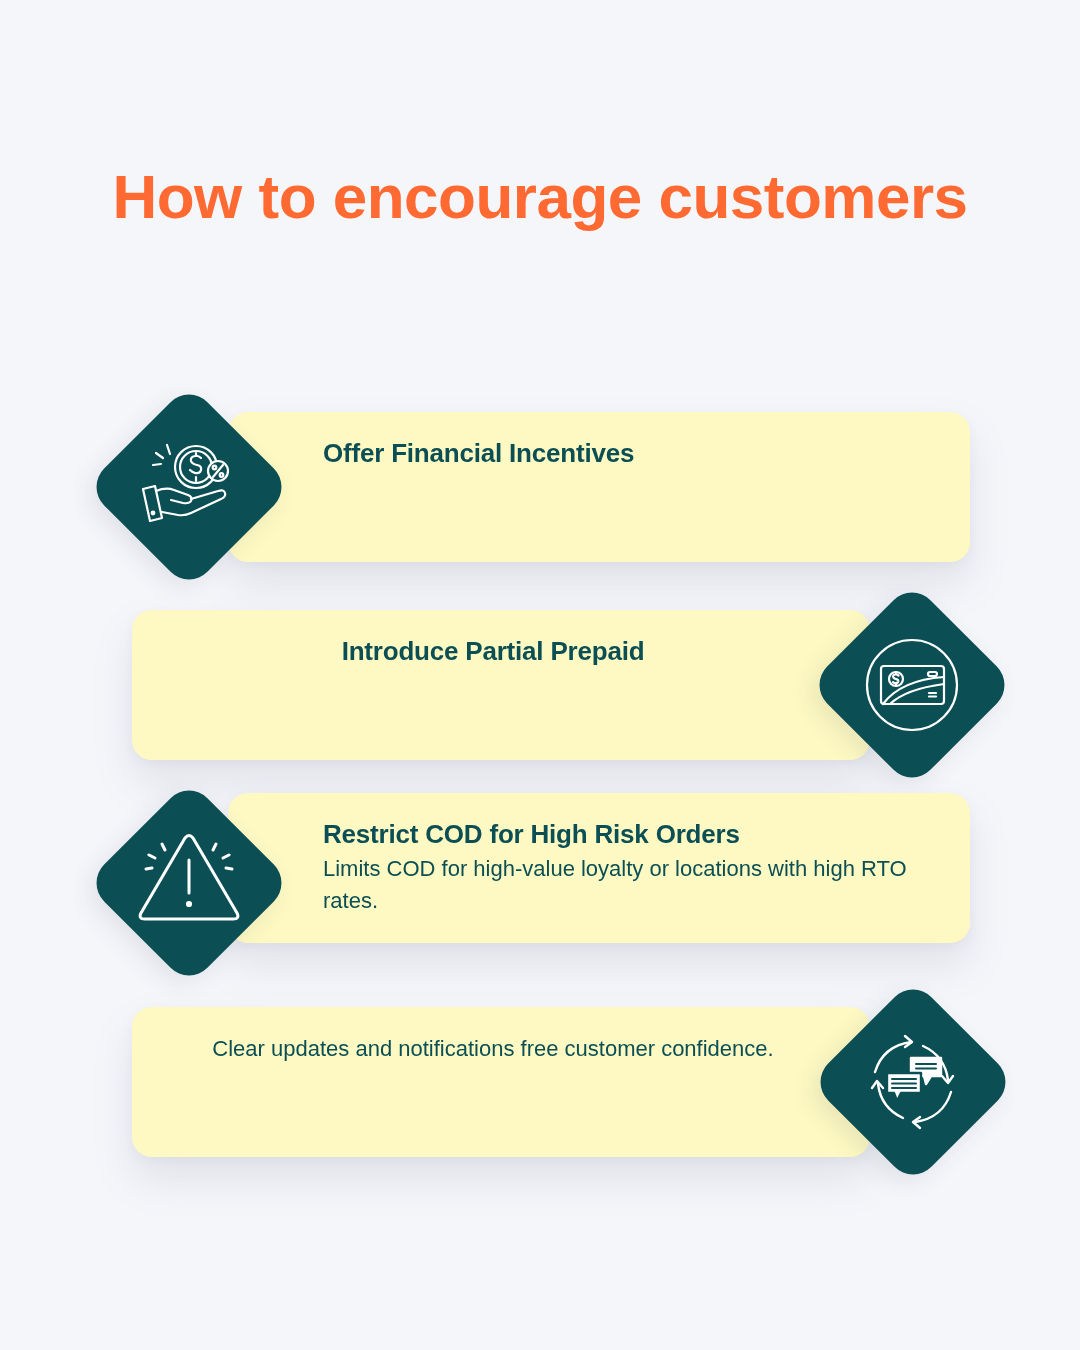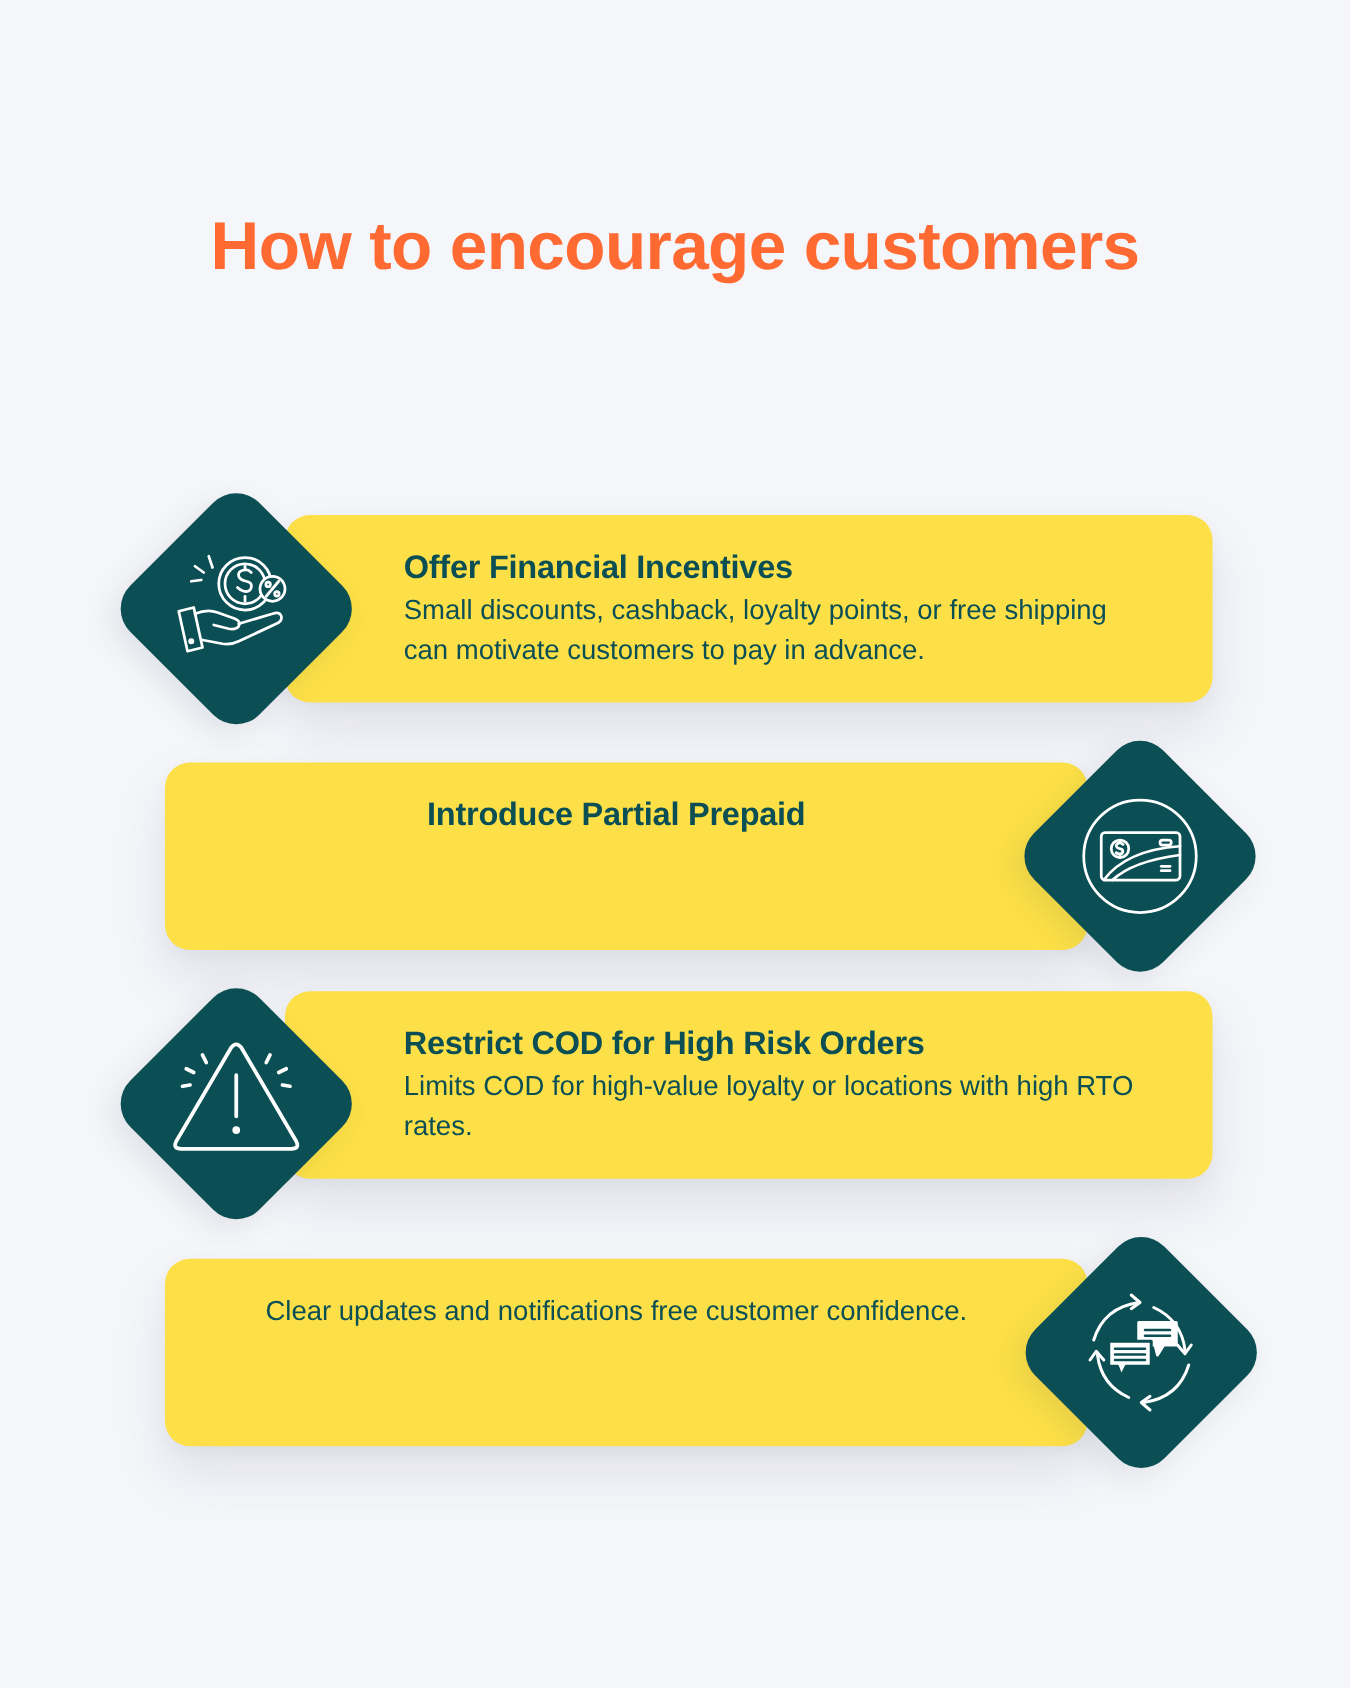--- a/index.html
+++ b/index.html
@@ -10,29 +10,29 @@
       overflow: hidden;
       font-family: "Liberation Sans", "DejaVu Sans", sans-serif;
     }
     .title {
       position: absolute;
       left: 0; right: 0;
       top: 165px;
       text-align: center;
       color: #FF6A33;
       font-weight: 700;
-      font-size: 54px;
+      font-size: 62px;
       line-height: 64px;
       letter-spacing: -0.5px;
       margin: 0;
     }
     .title span { display: block; }
     .card {
       position: absolute;
-      background: #fde047;
+      background: #fef9c3;
       border-radius: 20px;
       height: 150px;
       box-shadow: 0 22px 40px rgba(120, 125, 145, 0.16), 0 4px 10px rgba(120,125,145,0.06);
     }
     .card.left  { left: 228px; width: 742px; }
     .card.right { left: 132px; width: 738px; }
     .card .text {
       position: absolute;
       top: 26px;
       color: #0B4F55;
@@ -69,21 +69,20 @@
 </head>
 <body>
 
 <h1 class="title">
   <span>How to encourage customers</span>
 </h1>
 
 <div class="card left" style="top:412px;">
   <div class="text">
     <p class="card-title">Offer Financial Incentives</p>
-    <p class="card-body">Small discounts, cashback, loyalty points, or free shipping can motivate customers to pay in advance.</p>
   </div>
 </div>
 <div class="diamond" style="left:116px; top:414px;"></div>
 <div class="icon" style="left:129px; top:427px;">
   <svg viewBox="0 0 120 120" fill="none" stroke="#FFFFFF" stroke-width="2.2" stroke-linecap="round" stroke-linejoin="round">
 
     <line x1="38" y1="18" x2="41" y2="27"></line>
     <line x1="27" y1="26" x2="34" y2="31"></line>
     <line x1="24" y1="38" x2="32" y2="37"></line>
 

